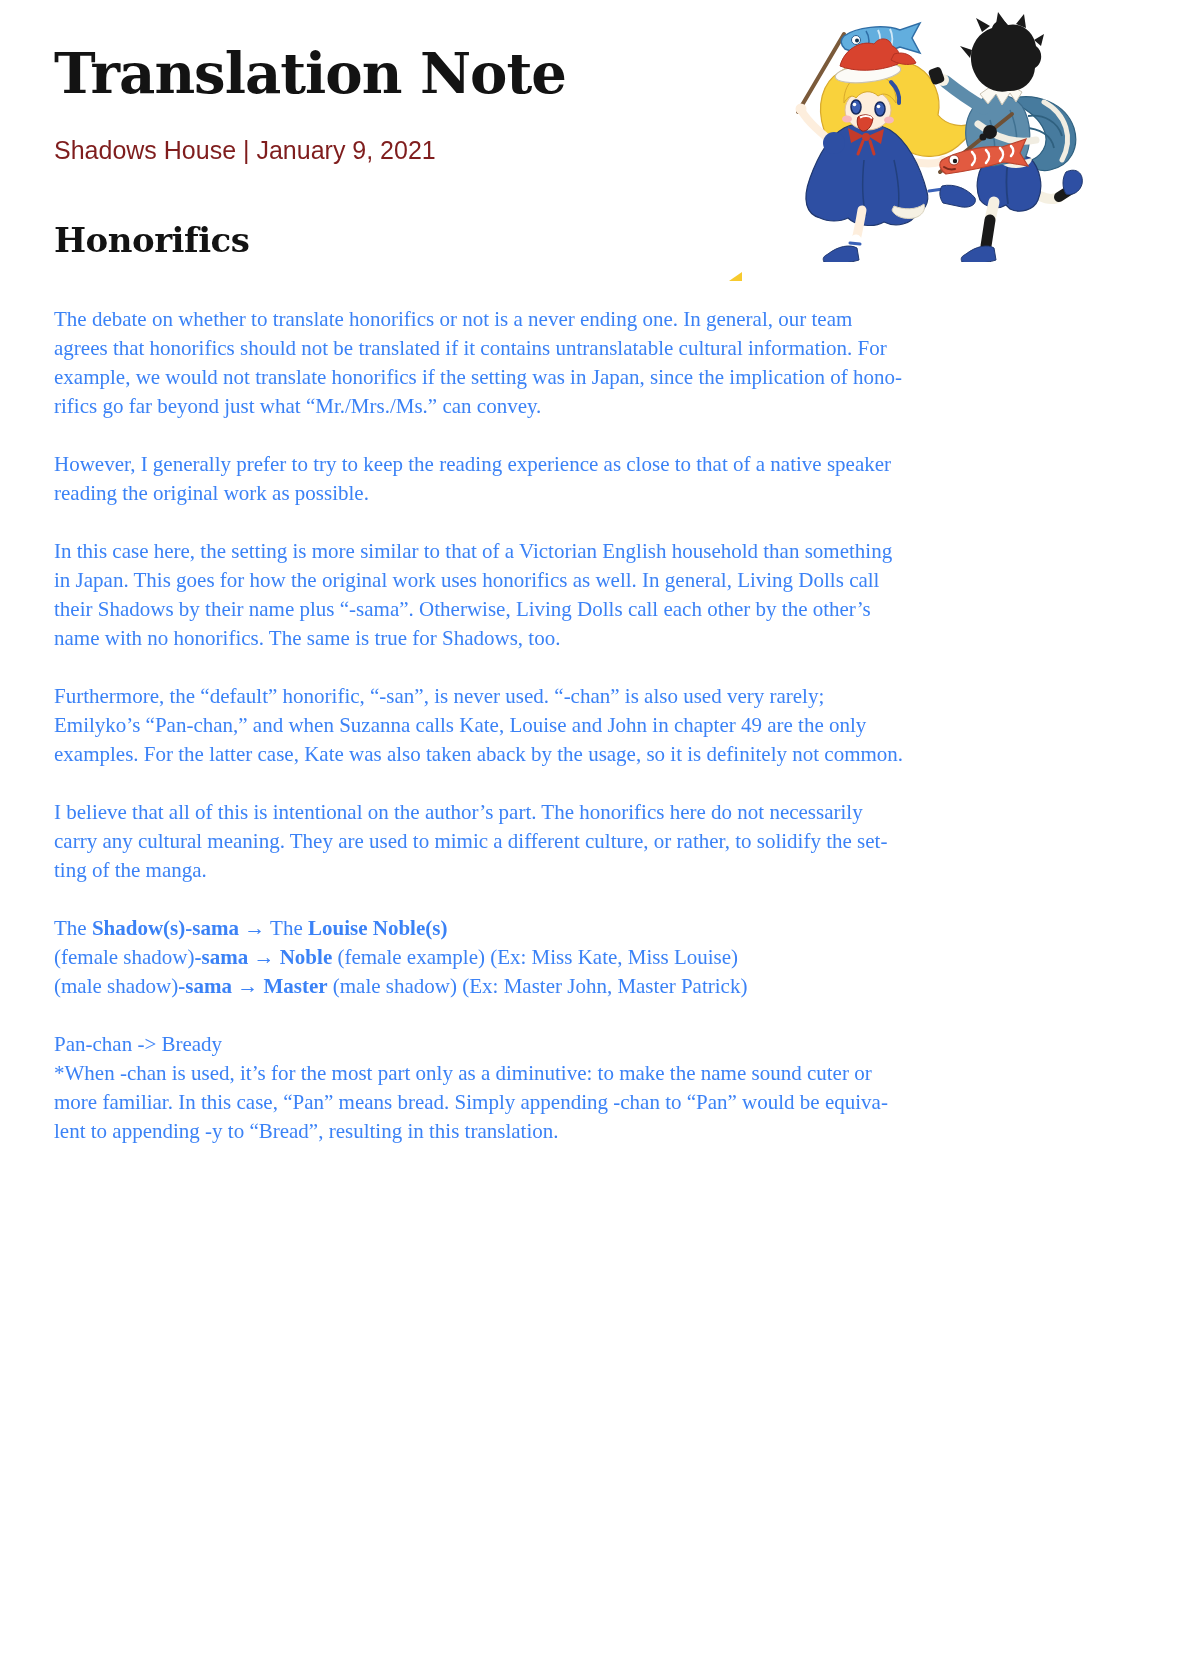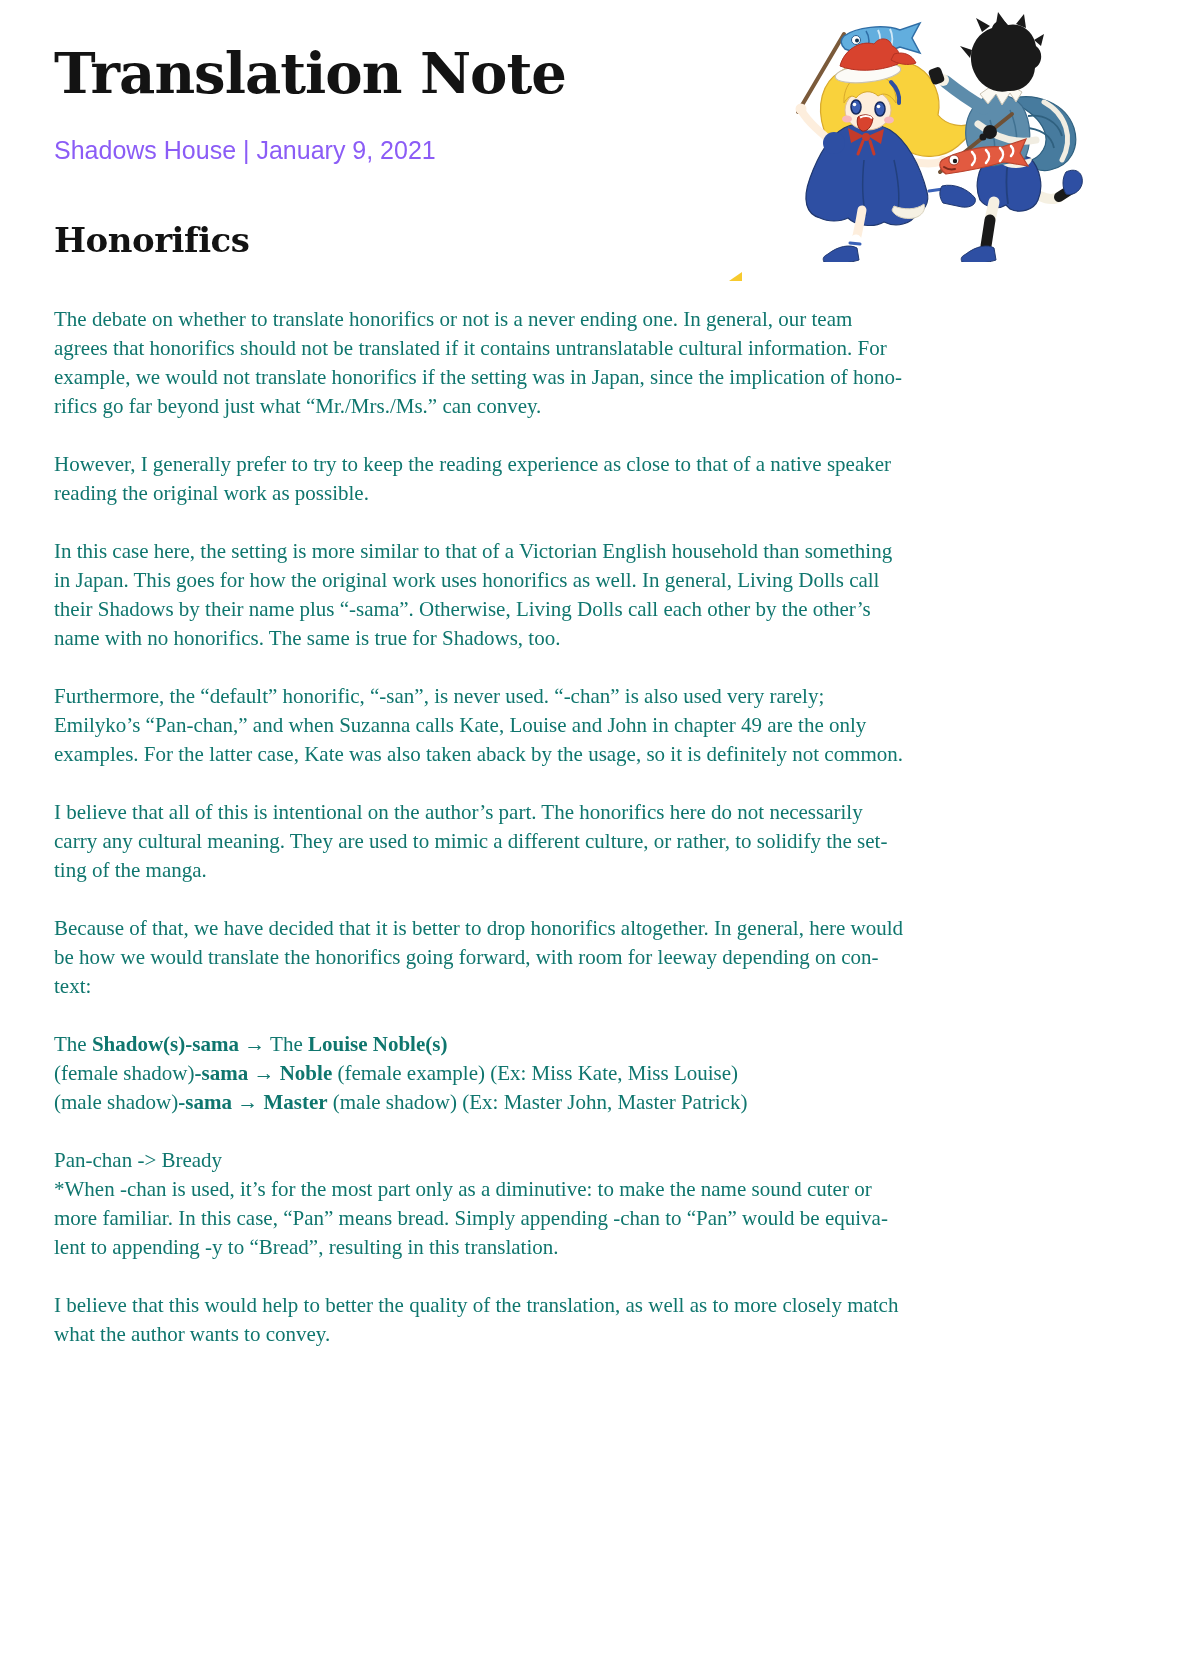--- a/index.html
+++ b/index.html
@@ -18,38 +18,38 @@
     font-size:56px;
     line-height:1.0;
     letter-spacing:-1px;
     color:#131313;
   }
   .subtitle{
     margin-top:34px;
     font-family:"Liberation Sans", sans-serif;
     font-size:25px;
     line-height:1.2;
-    color:#8b5cf6;
+    color:#7f1d1d;
   }
   .section-heading{
     margin:56px 0 8px 0;
     font-family:"DejaVu Serif", serif;
     font-weight:700;
     font-size:34px;
     line-height:1.15;
     letter-spacing:-0.5px;
     color:#131313;
   }
   .note-body{
     margin-top:45px;
     width:950px;
     font-family:"Liberation Serif", serif;
     font-size:21px;
     line-height:29px;
-    color:#0f766e;
+    color:#3b82f6;
   }
   .note-body p{
     margin:0 0 29px 0;
     white-space:pre-line;
   }
   .rules{margin:0 0 29px 0;}
   .rules .rule{line-height:29px;white-space:pre-wrap;}
   .b{font-weight:700;text-align:right;}
   .illustration{
     position:absolute;
@@ -83,36 +83,31 @@
       <p>In this case here, the setting is more similar to that of a Victorian English household than something
 in Japan. This goes for how the original work uses honorifics as well. In general, Living Dolls call
 their Shadows by their name plus “-sama”. Otherwise, Living Dolls call each other by the other’s
 name with no honorifics. The same is true for Shadows, too.</p>
       <p>Furthermore, the “default” honorific, “-san”, is never used. “-chan” is also used very rarely;
 Emilyko’s “Pan-chan,” and when Suzanna calls Kate, Louise and John in chapter 49 are the only
 examples. For the latter case, Kate was also taken aback by the usage, so it is definitely not common.</p>
       <p>I believe that all of this is intentional on the author’s part. The honorifics here do not necessarily
 carry any cultural meaning. They are used to mimic a different culture, or rather, to solidify the set-
 ting of the manga.</p>
-      <p>Because of that, we have decided that it is better to drop honorifics altogether. In general, here would
-be how we would translate the honorifics going forward, with room for leeway depending on con-
-text:</p>
 
       <div class="rules">
         <div class="rule"><span>The </span><span class="b">Shadow(s)-sama</span><span> → The </span><span class="b">Louise Noble(s)</span></div>
         <div class="rule"><span>(female shadow)</span><span class="b">-sama</span><span> → </span><span class="b">Noble</span><span> (female example) (Ex: Miss Kate, Miss Louise)</span></div>
         <div class="rule"><span>(male shadow)</span><span class="b">-sama</span><span> → </span><span class="b">Master</span><span> (male shadow) (Ex: Master John, Master Patrick)</span></div>
       </div>
 
       <p>Pan-chan -&gt; Bready
 *When -chan is used, it’s for the most part only as a diminutive: to make the name sound cuter or
 more familiar. In this case, “Pan” means bread. Simply appending -chan to “Pan” would be equiva-
 lent to appending -y to “Bread”, resulting in this translation.</p>
-      <p>I believe that this would help to better the quality of the translation, as well as to more closely match
-what the author wants to convey.</p>
     </main>
   </div>
 
   <svg class="illustration" viewBox="0 0 340 252" aria-hidden="true">
 
     <g>
 
       <path d="M96 62 C78 72 72 96 80 120 C84 136 94 146 108 150 C122 154 150 150 162 140 C178 150 200 148 214 136 C222 129 230 121 232 112 C218 119 202 115 194 105 C198 87 190 67 174 57 C150 43 114 48 96 62 Z" fill="#f9d23c" stroke="#d8a92c" stroke-width="1.2"></path>
 
       <path d="M150 146 C166 152 182 156 196 152" stroke="#fdeedd" stroke-width="8" fill="none" stroke-linecap="round"></path>

